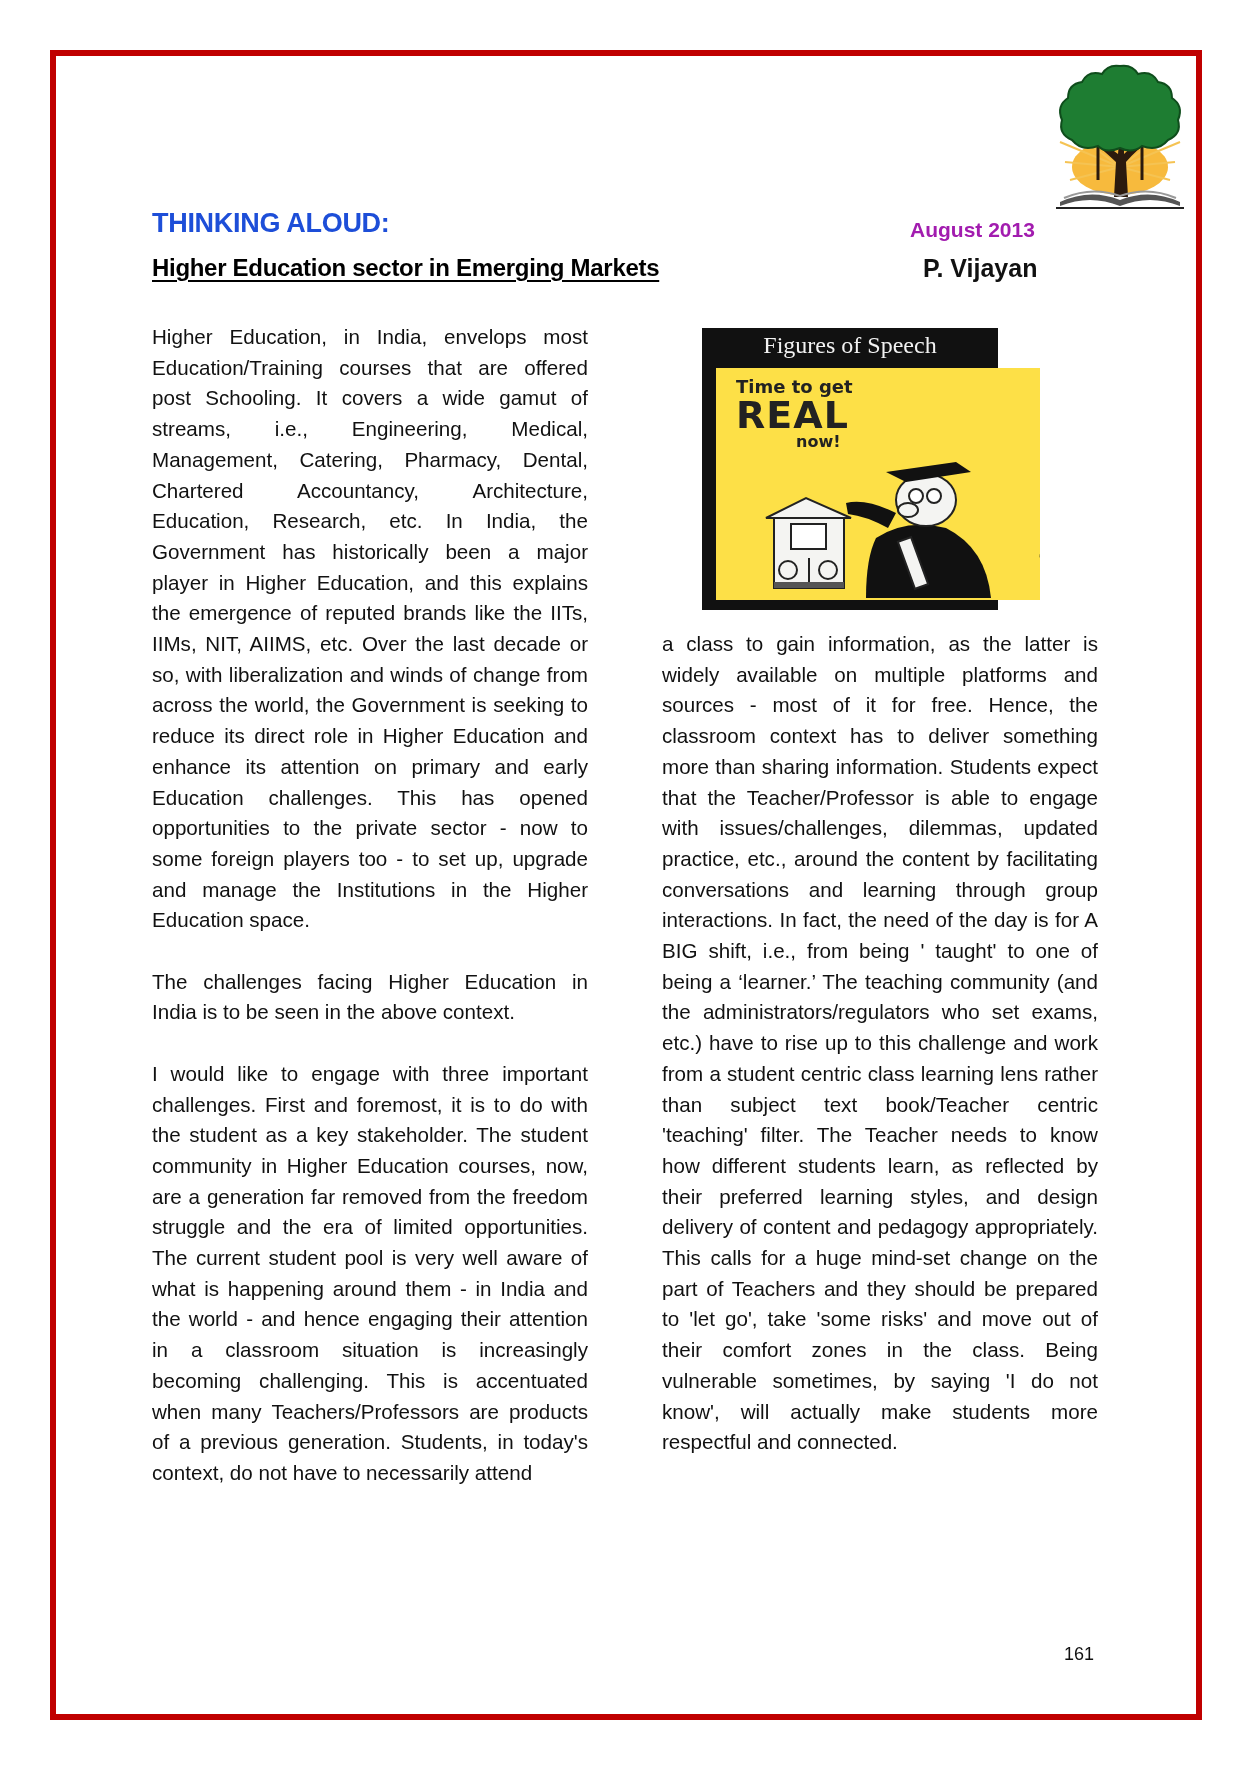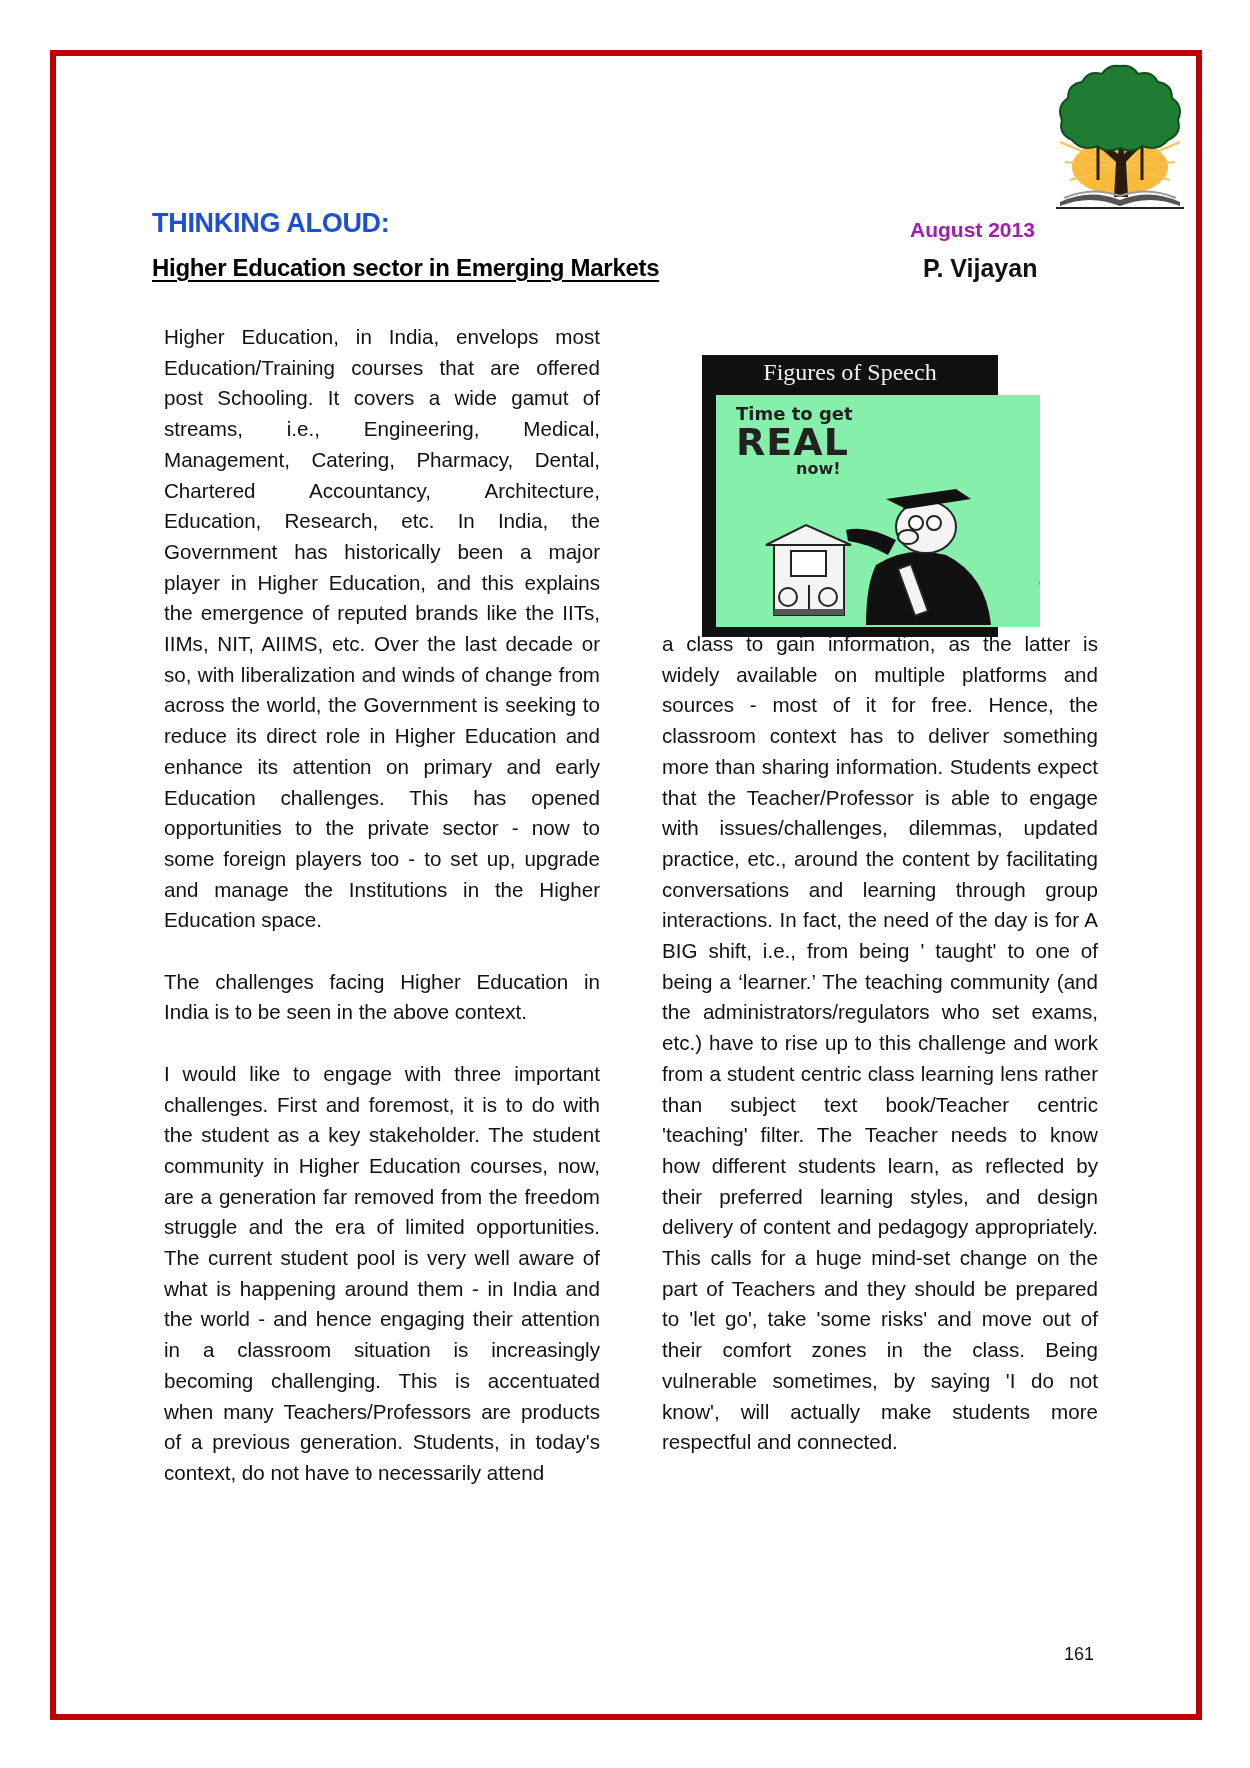--- a/index.html
+++ b/index.html
@@ -12,28 +12,28 @@
            color: #1d4ed8; letter-spacing: -0.3px; }
   .date { position: absolute; left: 910px; top: 218px; font-size: 21px; font-weight: bold; color: #a21caf; }
   .subtitle { position: absolute; left: 152px; top: 254px; font-size: 24px; font-weight: bold;
               text-decoration: underline; text-underline-offset: 4px; color: #000000; letter-spacing: -0.3px; }
   .author { position: absolute; left: 923px; top: 254px; font-size: 25px; font-weight: bold; color: #111; }
 
   .col { position: absolute; width: 436px; font-size: 20.6px; line-height: 30.7px;
          text-align: justify; color: #111; }
   .col p { margin: 0 0 30.7px 0; }
   .col p:last-child { margin-bottom: 0; }
-  .col-left { left: 152px; top: 322px; margin-left: 12px; }
+  .col-left { left: 152px; top: 322px; }
   .col-right { left: 662px; top: 629px; }
 
   .cartoon { position: absolute; left: 702px; top: 328px; width: 296px; height: 282px;
-             background: #111; box-sizing: border-box; margin-top: 27px; }
+             background: #111; box-sizing: border-box; }
   .cartoon-caption { position: absolute; left: 0; right: 0; top: 4px; text-align: center;
                      color: #f2f2f2; font-family: "Liberation Serif", "DejaVu Serif", serif; font-size: 24px; }
-  .cartoon-panel { position: absolute; left: 14px; top: 40px; width: 324px; height: 232px; background: #86efac; overflow: hidden; }
+  .cartoon-panel { position: absolute; left: 14px; top: 40px; width: 324px; height: 232px; background: #fde047; overflow: hidden; }
   .cartoon-headline { position: absolute; left: 20px; top: 10px; font-family: "DejaVu Sans", sans-serif;
                       font-weight: bold; color: #222; line-height: 1; }
   .cartoon-headline .l1 { font-size: 18px; display: block; }
   .cartoon-headline .l2 { font-size: 38px; display: block; letter-spacing: 1px; }
   .cartoon-headline .l3 { font-size: 16px; display: block; margin-left: 60px; }
   .cartoon-credit { position: absolute; right: 2px; top: 120px; transform: rotate(-90deg);
                     transform-origin: right top; font-size: 8px; color: #333; white-space: nowrap; }
   .cartoon-art { position: absolute; left: 40px; top: 90px; width: 260px; height: 140px; }
 
   .page-number { position: absolute; left: 1064px; top: 1644px; font-size: 18px; color: #111; }

